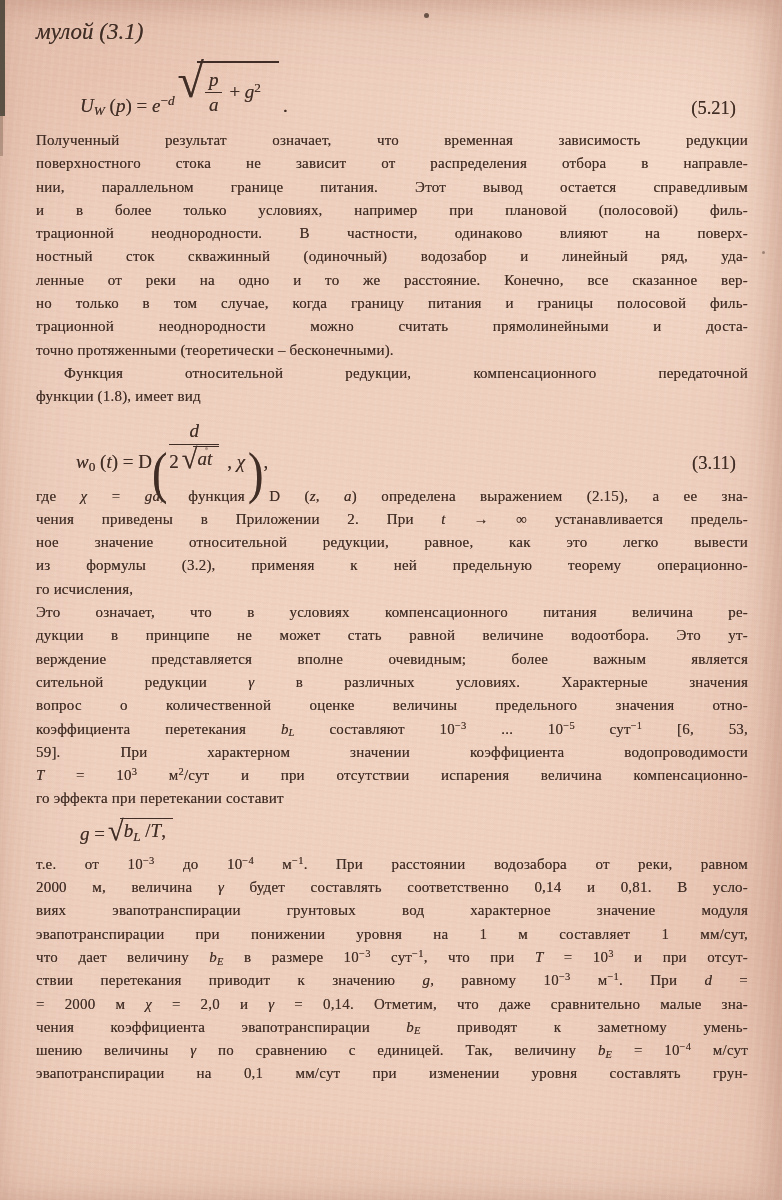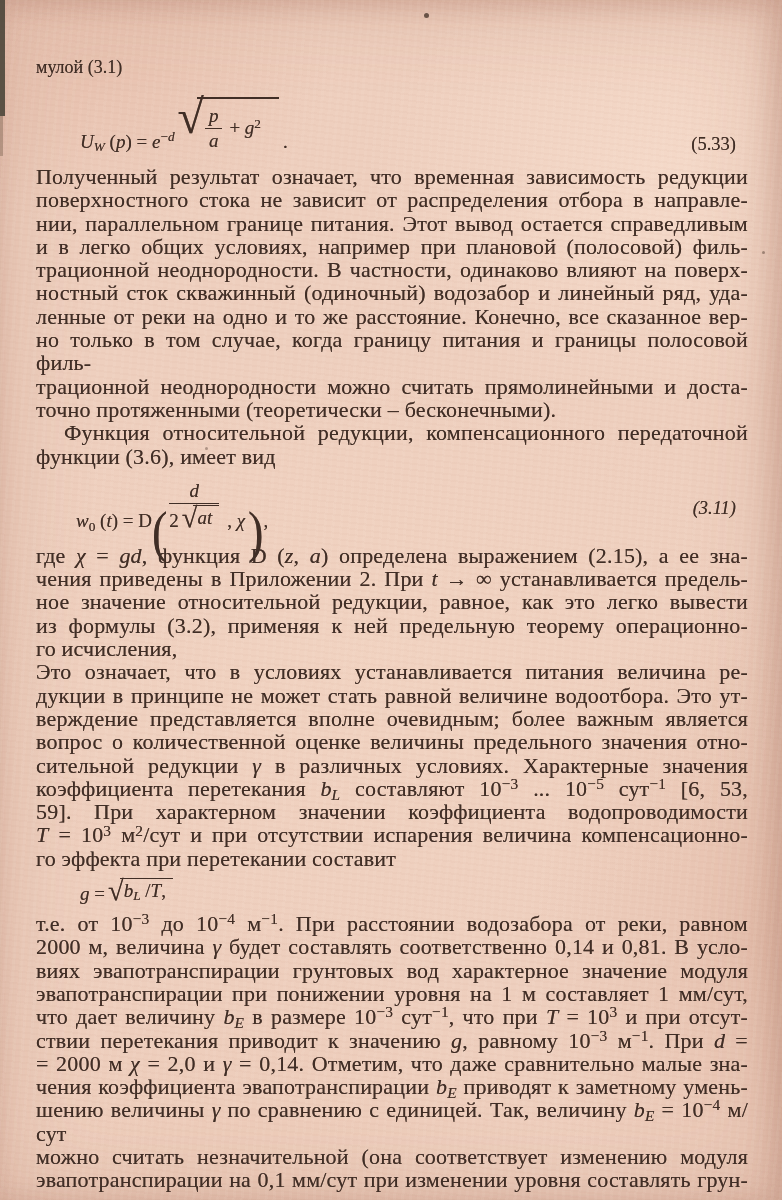--- a/index.html
+++ b/index.html
@@ -22,23 +22,23 @@
       repeating-linear-gradient(95deg, rgba(255,246,236,.05) 0 3px, transparent 3px 8px);}
   .edge-strip{position:absolute;left:0;top:0;width:5px;height:116px;background:#433f34;opacity:.85;}
   .edge-strip2{position:absolute;left:0;top:116px;width:3px;height:40px;background:#8a6f5e;opacity:.5;}
   .speck{position:absolute;border-radius:50%;background:#4a372c;}
   .sp1{left:424px;top:13px;width:5px;height:5px;opacity:.8;}
   .sp2{left:762px;top:251px;width:3px;height:3px;opacity:.45;}
   .sp3{left:205px;top:447px;width:3px;height:3px;opacity:.4;}
 
   .content{position:absolute;left:36px;top:0;width:712px;
     text-shadow:0 0 .6px rgba(64,42,32,.65);}
-  .introline{margin-top:56px;font-size:18px;line-height:23px;}
+  .introline{margin-top:20px;font-size:23px;line-height:23px;font-style:italic;}
 
-  .para{font-size:22px;line-height:23.3px;letter-spacing:.2px;}
+  .para{font-size:15px;line-height:23.3px;letter-spacing:.2px;}
   .tline{text-align:justify;text-align-last:justify;white-space:normal;}
   .tline.nolast{text-align-last:left;}
   .tline.ind{text-indent:28px;}
   sup{font-size:70%;line-height:0;position:relative;top:-.45em;vertical-align:baseline;}
   sub{font-size:70%;line-height:0;position:relative;top:.25em;vertical-align:baseline;}
   i{font-style:italic;}
 
   .frow{position:relative;}
   .eqnum{position:absolute;right:12px;font-size:18.5px;}
   .fm{font-size:19px;}
@@ -54,21 +54,21 @@
               margin-left:-7px;padding:6px 18px 0 8px;}
   .frac{display:inline-flex;flex-direction:column;align-items:center;line-height:1.15;
         vertical-align:middle;}
   .frac .fn{padding:0 4px 1px;border-bottom:1.7px solid currentColor;text-align:center;}
   .frac .fd{padding-top:1px;text-align:center;}
   .tail{margin-left:7px;}
   .enddot{margin-left:4px;}
 
   
   .f311{height:76px;display:flex;align-items:center;padding-left:40px;}
-  .f311 .eqnum{top:30px;font-style:italic;}
+  .f311 .eqnum{top:44px;}
   .fm311{display:inline-flex;align-items:flex-end;white-space:nowrap;}
   .bp{display:inline-block;font-size:58px;line-height:0;font-weight:400;
       transform:scaleX(.8);margin:0 -2px;}
   .f311 .frac{margin:0 2px;}
   .f311 .fn{align-self:stretch;padding:0 6px 2px;}
   .sqrt{display:inline-flex;align-items:flex-start;margin-left:3px;white-space:nowrap;}
   .sqrt .ss{font-size:1.5em;line-height:.88;}
   .sqrt .sb{border-top:1.6px solid currentColor;margin-left:-4px;padding:1px 7px 0 4px;}
   .sep{margin:0 3px 0 6px;}
 
@@ -100,39 +100,39 @@
             <span class="ss">√</span>
             <span class="sb">
               <span class="frac">
                 <span class="fn"><i>p</i></span>
                 <span class="fd"><i>a</i></span>
               </span>
               <span class="tail">+ <i>g</i><sup>2</sup></span>
             </span>
           </span><span class="enddot">.</span>
       </span>
-      <span class="eqnum">(5.33)</span>
+      <span class="eqnum">(5.21)</span>
     </div>
 
     <div class="para p1">
         <div class="tline">Полученный результат означает, что временная зависимость редукции</div>
         <div class="tline">поверхностного стока не зависит от распределения отбора в направле-</div>
         <div class="tline">нии, параллельном границе питания. Этот вывод остается справедливым</div>
-        <div class="tline">и в легко общих условиях, например при плановой (полосовой) филь-</div>
+        <div class="tline">и в более только условиях, например при плановой (полосовой) филь-</div>
         <div class="tline">трационной неоднородности. В частности, одинаково влияют на поверх-</div>
         <div class="tline">ностный сток скважинный (одиночный) водозабор и линейный ряд, уда-</div>
         <div class="tline">ленные от реки на одно и то же расстояние. Конечно, все сказанное вер-</div>
         <div class="tline">но только в том случае, когда границу питания и границы полосовой филь-</div>
         <div class="tline">трационной неоднородности можно считать прямолинейными и доста-</div>
         <div class="tline nolast">точно протяженными (теоретически – бесконечными).</div>
       </div>
 
     <div class="para p2">
         <div class="tline ind">Функция относительной редукции, компенсационного передаточной</div>
-        <div class="tline nolast">функции (3.6), имеет вид</div>
+        <div class="tline nolast">функции (1.8), имеет вид</div>
       </div>
 
     <div class="frow f311">
       <span class="fm fm311">
         <span><i>w</i><sub>0</sub> (<i>t</i>) = D</span>
           <span class="bp">(</span>
           <span class="frac">
             <span class="fn"><i>d</i></span>
             <span class="fd"><span>2</span><span class="sqrt">
                 <span class="ss">√</span>
@@ -149,25 +149,25 @@
     <div class="para p3">
         <div class="tline">где <i>χ</i> = <i>gd</i>, функция D (<i>z</i>, <i>a</i>) определена выражением (2.15), а ее зна-</div>
         <div class="tline">чения приведены в Приложении 2. При <i>t</i> → ∞ устанавливается предель-</div>
         <div class="tline">ное значение относительной редукции, равное, как это легко вывести</div>
         <div class="tline">из формулы (3.2), применяя к ней предельную теорему операционно-</div>
         <div class="tline nolast">го исчисления,</div>
       </div>
 
 
     <div class="para p4">
-        <div class="tline">Это означает, что в условиях устанавливается питания величина ре-</div>
+        <div class="tline">Это означает, что в условиях компенсационного питания величина ре-</div>
         <div class="tline">дукции в принципе не может стать равной величине водоотбора. Это ут-</div>
         <div class="tline">верждение представляется вполне очевидным; более важным является</div>
+        <div class="tline">сительной редукции <i>γ</i> в различных условиях. Характерные значения</div>
         <div class="tline">вопрос о количественной оценке величины предельного значения отно-</div>
-        <div class="tline">сительной редукции <i>γ</i> в различных условиях. Характерные значения</div>
         <div class="tline">коэффициента перетекания <i>b</i><sub><i>L</i></sub> составляют 10<sup>−3</sup> ... 10<sup>−5</sup> сут<sup>−1</sup> [6, 53,</div>
         <div class="tline">59]. При характерном значении коэффициента водопроводимости</div>
         <div class="tline"><i>T</i> = 10<sup>3</sup> м<sup>2</sup>/сут и при отсутствии испарения величина компенсационно-</div>
         <div class="tline nolast">го эффекта при перетекании составит</div>
       </div>
 
     <div class="frow fg">
       <span class="fm">
         <span><i>g</i> =</span><span class="sqrt">
             <span class="ss">√</span>
@@ -179,18 +179,17 @@
     <div class="para p5">
         <div class="tline">т.е. от 10<sup>−3</sup> до 10<sup>−4</sup> м<sup>−1</sup>. При расстоянии водозабора от реки, равном</div>
         <div class="tline">2000 м, величина <i>γ</i> будет составлять соответственно 0,14 и 0,81. В усло-</div>
         <div class="tline">виях эвапотранспирации грунтовых вод характерное значение модуля</div>
         <div class="tline">эвапотранспирации при понижении уровня на 1 м составляет 1 мм/сут,</div>
         <div class="tline">что дает величину <i>b</i><sub><i>E</i></sub> в размере 10<sup>−3</sup> сут<sup>−1</sup>, что при <i>T</i> = 10<sup>3</sup> и при отсут-</div>
         <div class="tline">ствии перетекания приводит к значению <i>g</i>, равному 10<sup>−3</sup> м<sup>−1</sup>. При <i>d</i> =</div>
         <div class="tline">= 2000 м <i>χ</i> = 2,0 и <i>γ</i> = 0,14. Отметим, что даже сравнительно малые зна-</div>
         <div class="tline">чения коэффициента эвапотранспирации <i>b</i><sub><i>E</i></sub> приводят к заметному умень-</div>
         <div class="tline">шению величины <i>γ</i> по сравнению с единицей. Так, величину <i>b</i><sub><i>E</i></sub> = 10<sup>−4</sup> м/сут</div>
-        <div class="tline">можно считать незначительной (она соответствует изменению модуля</div>
         <div class="tline">эвапотранспирации на 0,1 мм/сут при изменении уровня составлять грун-</div>
       </div>
 
   </div>
 </div>
 
 </body></html>

